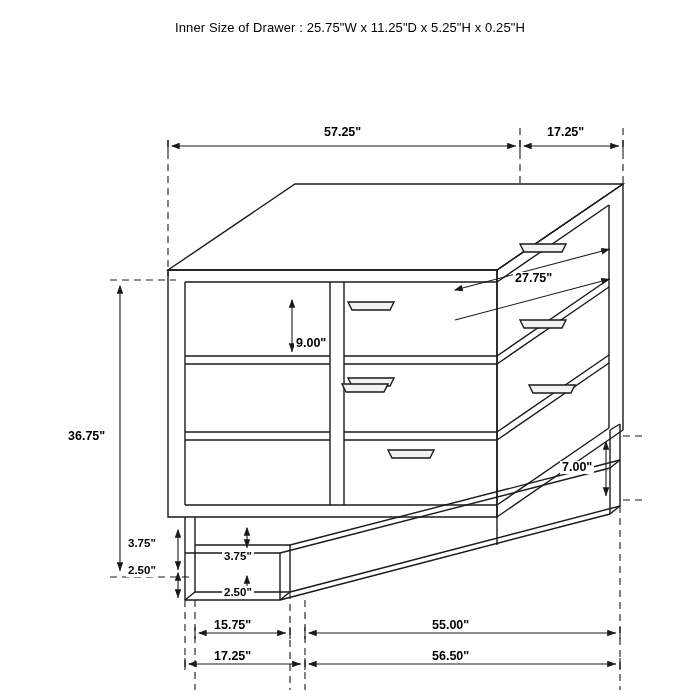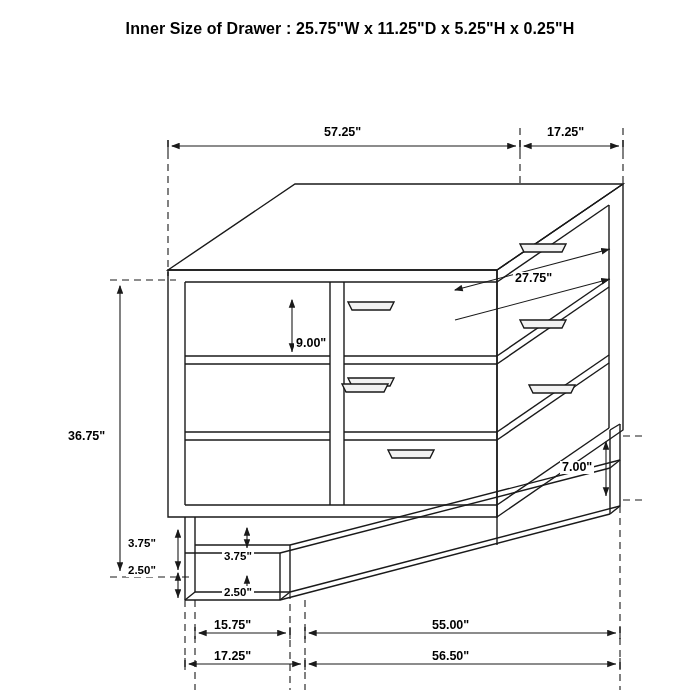--- a/index.html
+++ b/index.html
@@ -8,22 +8,22 @@
     background:#ffffff;
     font-family:"Liberation Sans", sans-serif;
     color:#000000;
     overflow:hidden;
     position:relative;
   }
   #title{
     position:absolute;
     top:20px;left:0;width:700px;
     text-align:center;
-    font-size:16px;
-    font-weight:bold;
+    font-size:13px;
+    font-weight:normal;
     letter-spacing:0.1px;
   }
   #canvas{
     position:absolute;
     top:0;left:0;
     width:700px;height:700px;
   }
   .dim-label{
     position:absolute;
     font-size:12.5px;

